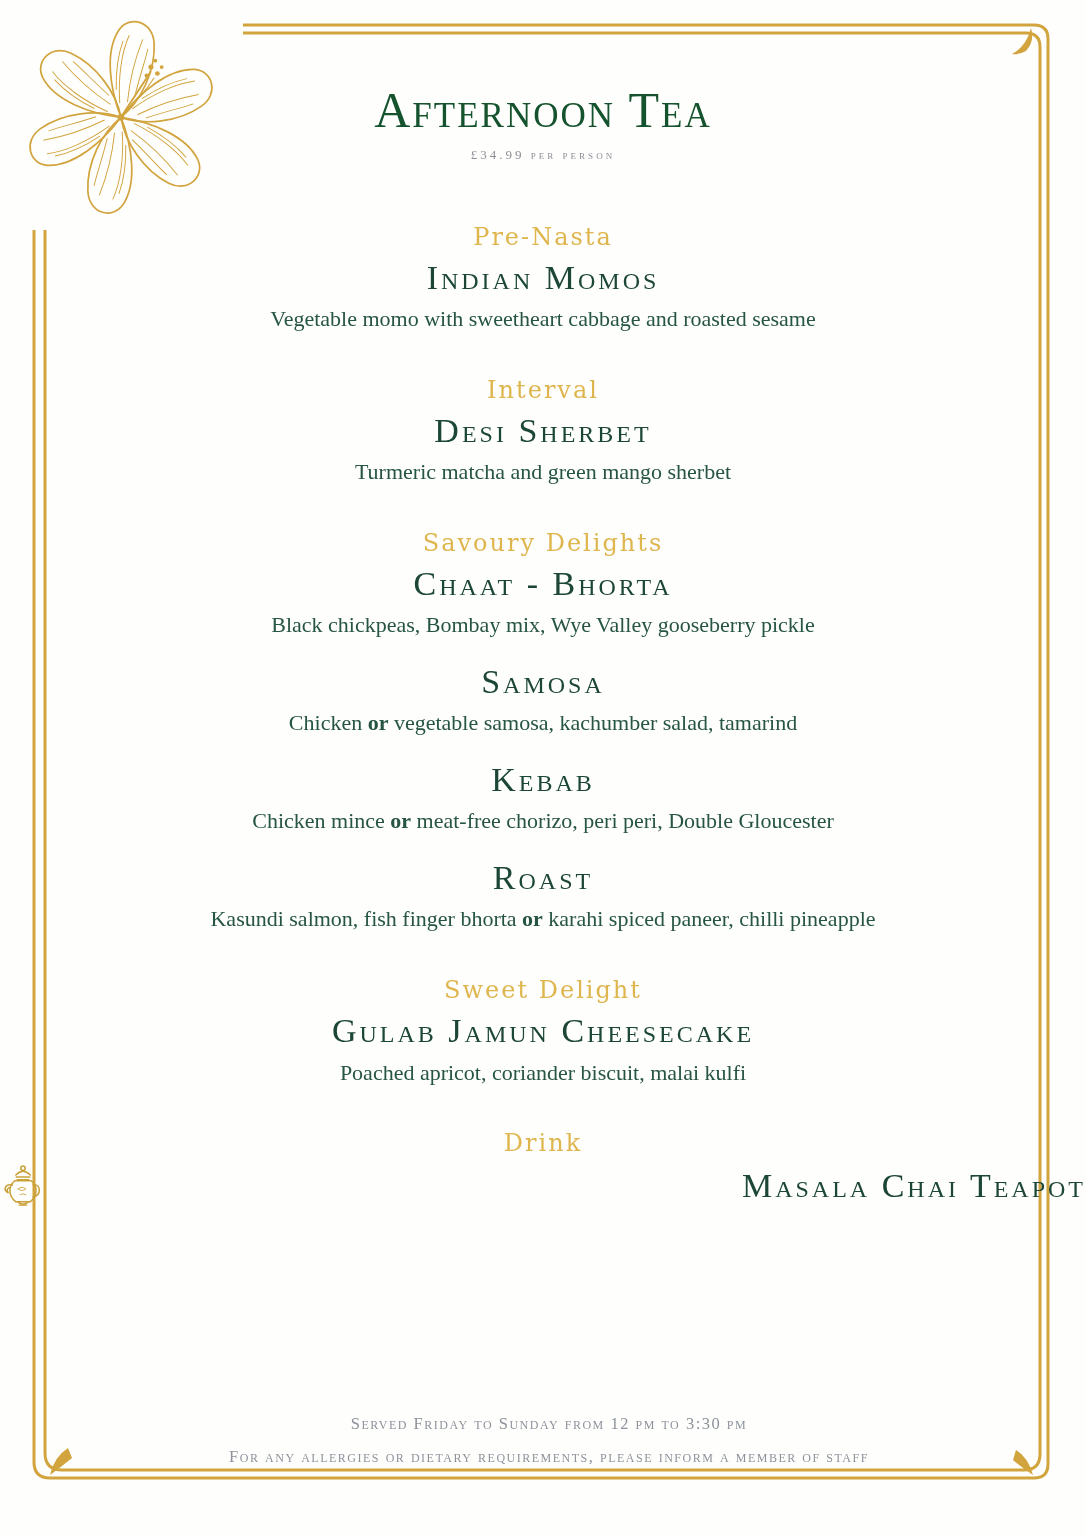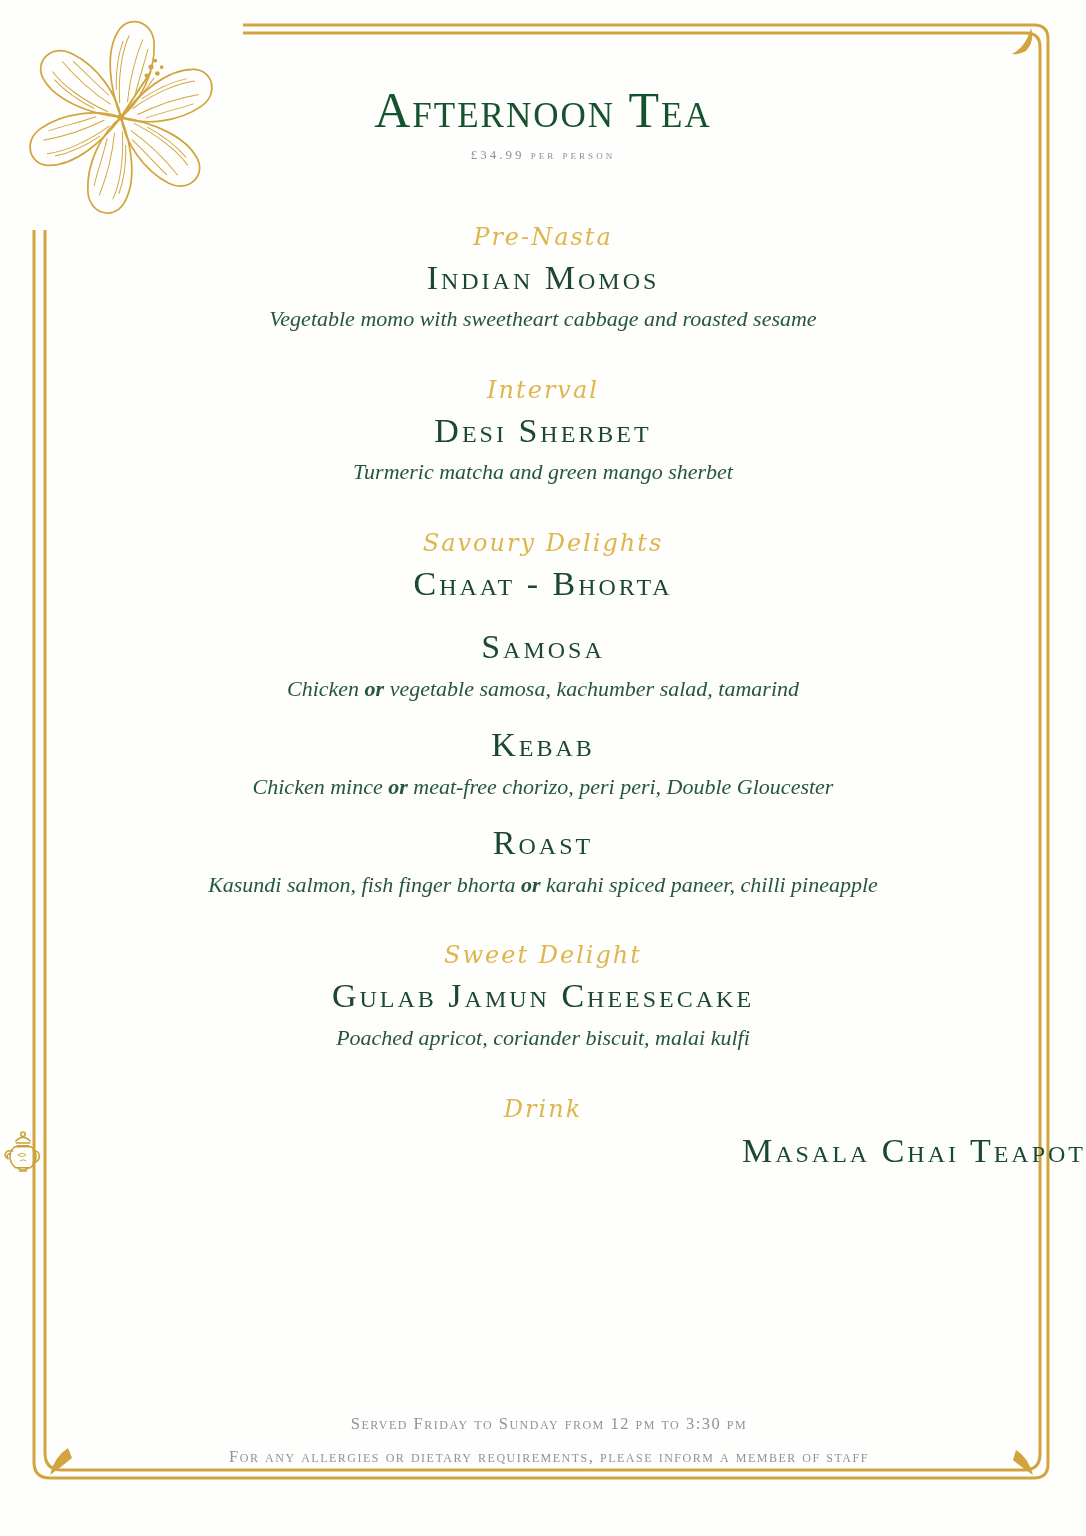--- a/index.html
+++ b/index.html
@@ -18,30 +18,30 @@
     font-variant:small-caps;letter-spacing:2px;font-weight:normal;margin:0;
   }
   .price-line{
     margin-top:10px;font-size:13px;color:#8d8e97;
     font-variant:small-caps;letter-spacing:3px;
     font-family:"Liberation Serif", serif;
   }
   .menu{margin-top:60px;}
   .course{margin-bottom:42px;}
   .course-label{
-    color:#dfb54e;font-size:24px;font-style:italic;letter-spacing:2px;
+    color:#dfb54e;font-size:24px;letter-spacing:2px;
     font-family:"DejaVu Serif", serif;margin-bottom:6px;
   }
   .menu-item{margin-bottom:21px;}
   .item-name{
     font-size:34px;color:#1c4736;font-variant:small-caps;
     letter-spacing:3px;font-weight:normal;margin:0 0 6px 0;line-height:1.25;
   }
   .item-desc{
-    font-size:22px;font-style:italic;color:#275544;line-height:1.3;margin:0;
+    font-size:22px;color:#275544;line-height:1.3;margin:0;
   }
   .desc-bold{font-weight:bold;}
   .drink-row{display:flex;align-items:center;justify-content:space-between;gap:10px;}
   .teapot{width:46px;height:46px;flex:0 0 auto;}
   .footer{
     position:absolute;left:0;right:0;bottom:56px;text-align:center;
     color:#8d929b;font-variant:small-caps;letter-spacing:1.5px;font-size:16.5px;
   }
   .footer-line{margin:8px 0 13px 0;padding-left:12px;}
 </style>
@@ -116,20 +116,21 @@
         <h2 class="item-name">Desi Sherbet</h2>
         <p class="item-desc"><span>Turmeric matcha and green mango sherbet</span><span class="desc-bold"></span><span></span></p>
       </div>
     </div>
 
     <div class="course">
       <div class="course-label">Savoury Delights</div>
 
       <div class="menu-item">
         <h2 class="item-name">Chaat - Bhorta</h2>
+        <p class="item-desc"><span>Black chickpeas, Bombay mix, Wye Valley gooseberry pickle</span><span class="desc-bold"></span><span></span></p>
       </div>
 
       <div class="menu-item">
         <h2 class="item-name">Samosa</h2>
         <p class="item-desc"><span>Chicken </span><span class="desc-bold">or</span><span> vegetable samosa, kachumber salad, tamarind</span></p>
       </div>
 
       <div class="menu-item">
         <h2 class="item-name">Kebab</h2>
         <p class="item-desc"><span>Chicken mince </span><span class="desc-bold">or</span><span> meat-free chorizo, peri peri, Double Gloucester</span></p>

